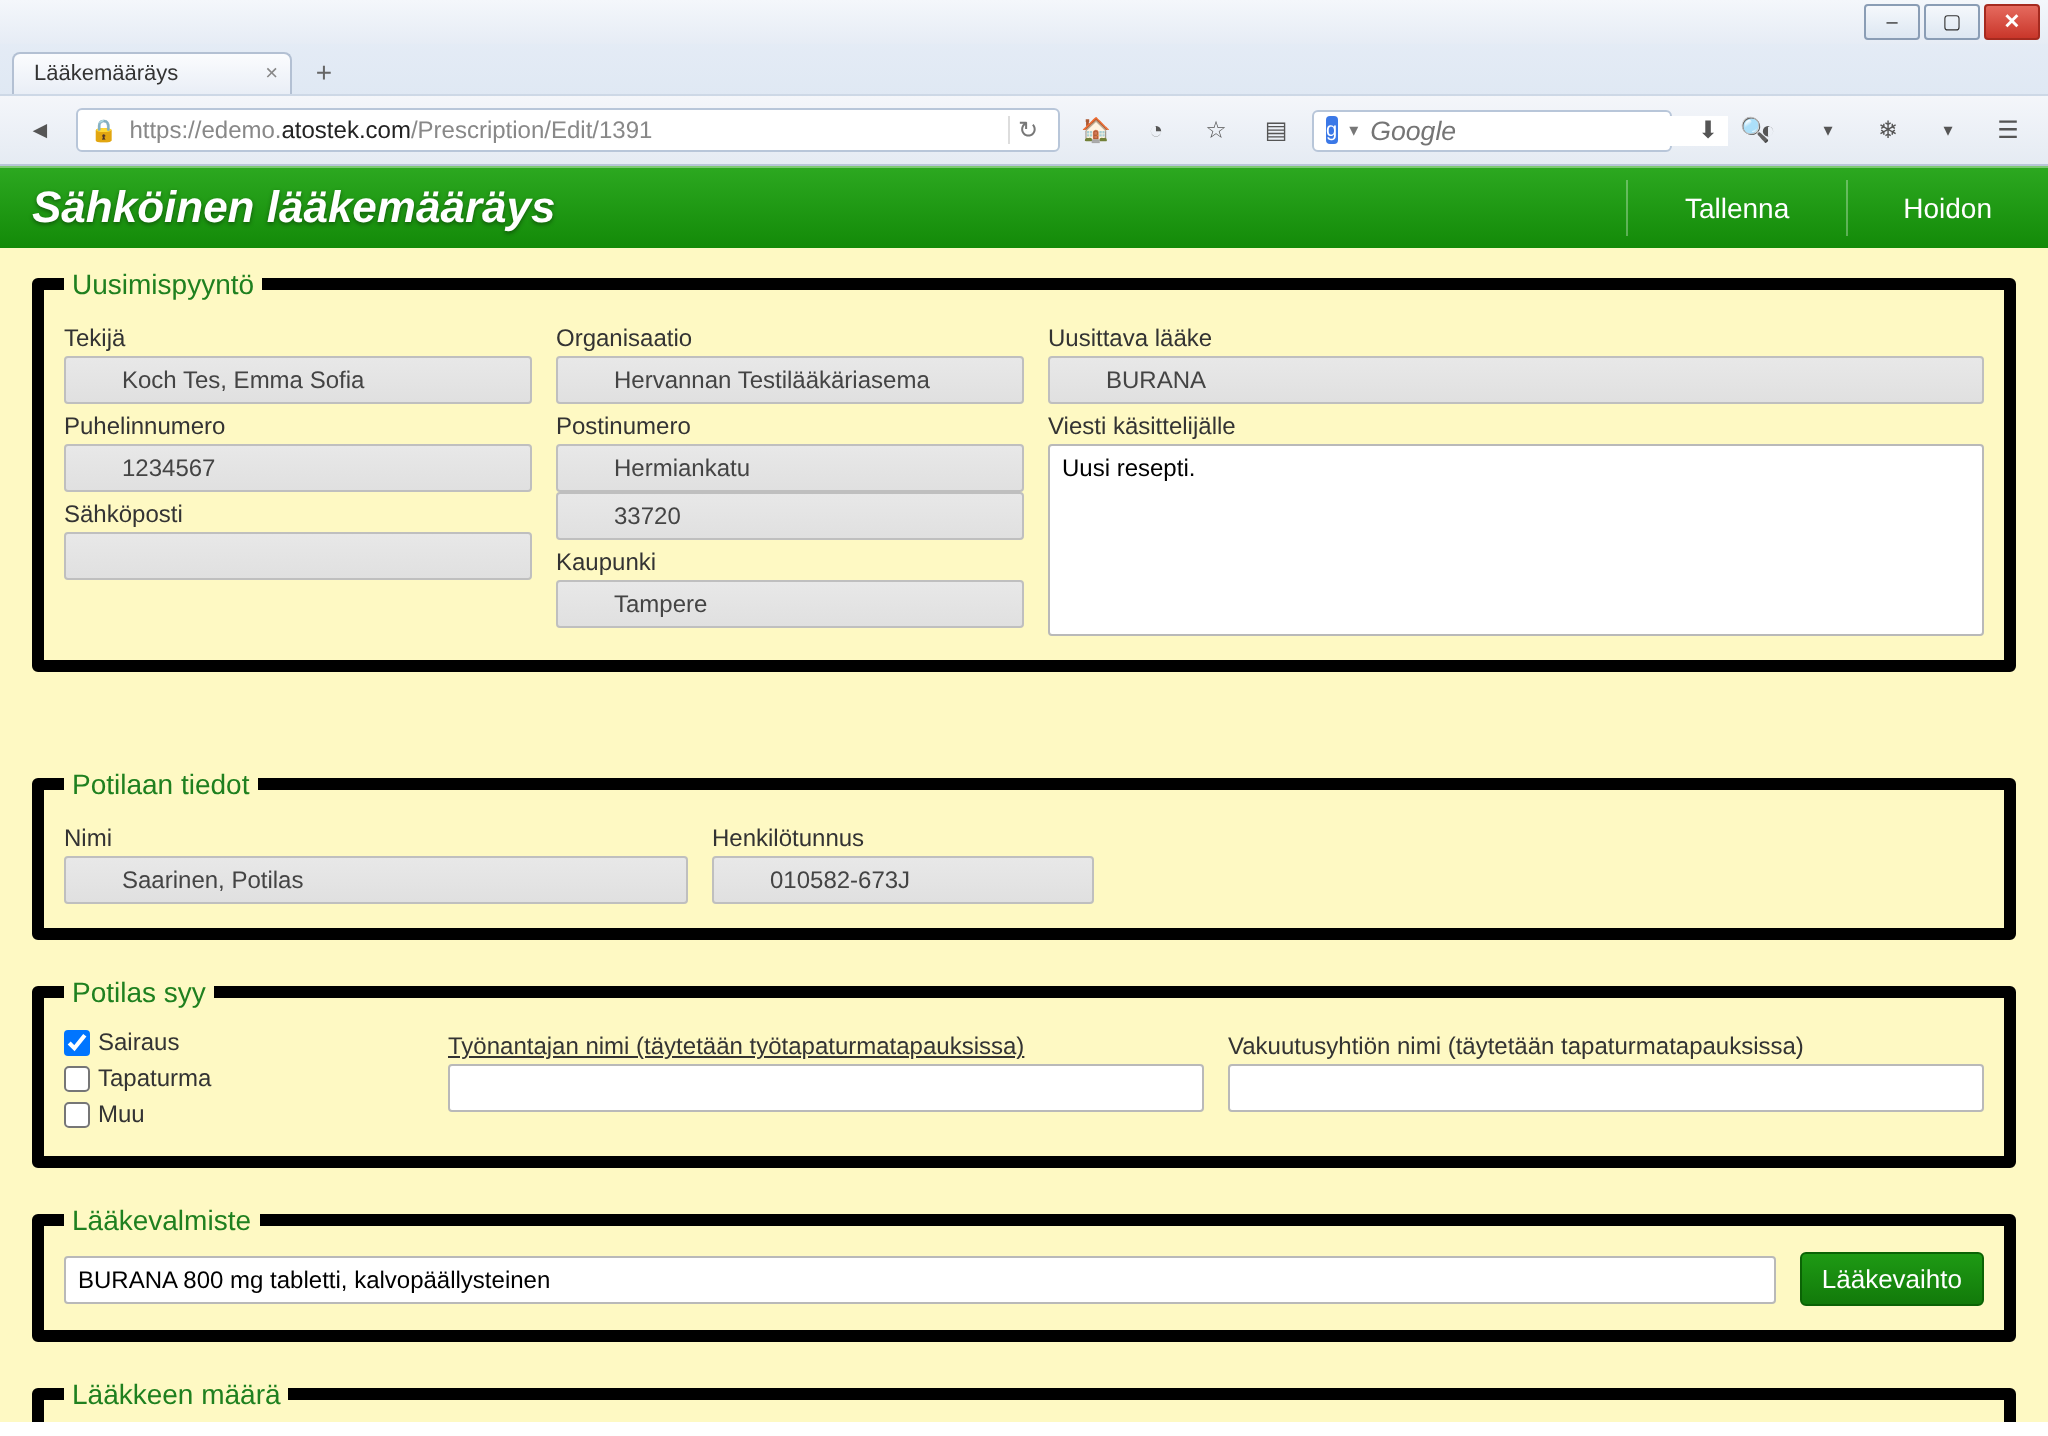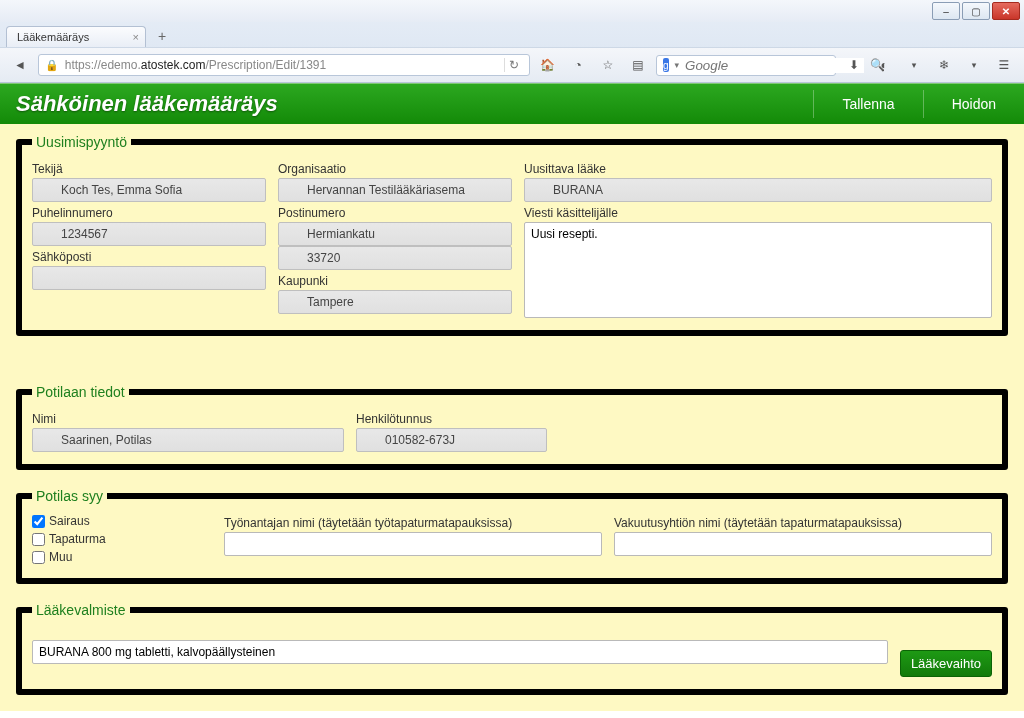--- a/index.html
+++ b/index.html
@@ -93,21 +93,21 @@
   padding:4px 6px; background:#fff; outline:none;
 }
 input.ro {
   background: linear-gradient(#e8e8e8,#e0e0e0);
   border:1px solid #bfbfbf; color:#444;padding-left:28px;
 }
 textarea.ed { resize:none; }
 .btn-green {
   background: linear-gradient(#1e9a14,#127a0a);
   color:#fff; border:1px solid #0b6305; border-radius:3px;
-  padding:5px 10px; font-size:13px; cursor:pointer;margin-top:24px;
+  padding:5px 10px; font-size:13px; cursor:pointer;
 }
 .checkline { display:flex; align-items:center; gap:4px; font-size:12px; margin:2px 0; }
 .checkline input { margin:0; }
 </style>
 </head>
 <body>
 
 <div class="browser-chrome">
   <div class="window-controls">
     <div class="wc">–</div>
@@ -214,21 +214,21 @@
           </div>
           <div class="checkline">
             <input type="checkbox" style="">
             <span>Tapaturma</span>
           </div>
           <div class="checkline">
             <input type="checkbox" style="">
             <span>Muu</span>
           </div>
         </div>
-        <div class="col" style="flex:1;">
+        <div class="col" style="flex:1;text-decoration:underline;">
           <label class="lab">Työnantajan nimi (täytetään työtapaturmatapauksissa)</label>
           <input class="ed" type="text" style="">
         </div>
         <div class="col" style="flex:1;">
           <label class="lab">Vakuutusyhtiön nimi (täytetään tapaturmatapauksissa)</label>
           <input class="ed" type="text" style="">
         </div>
       </div>
     </fieldset>
 

